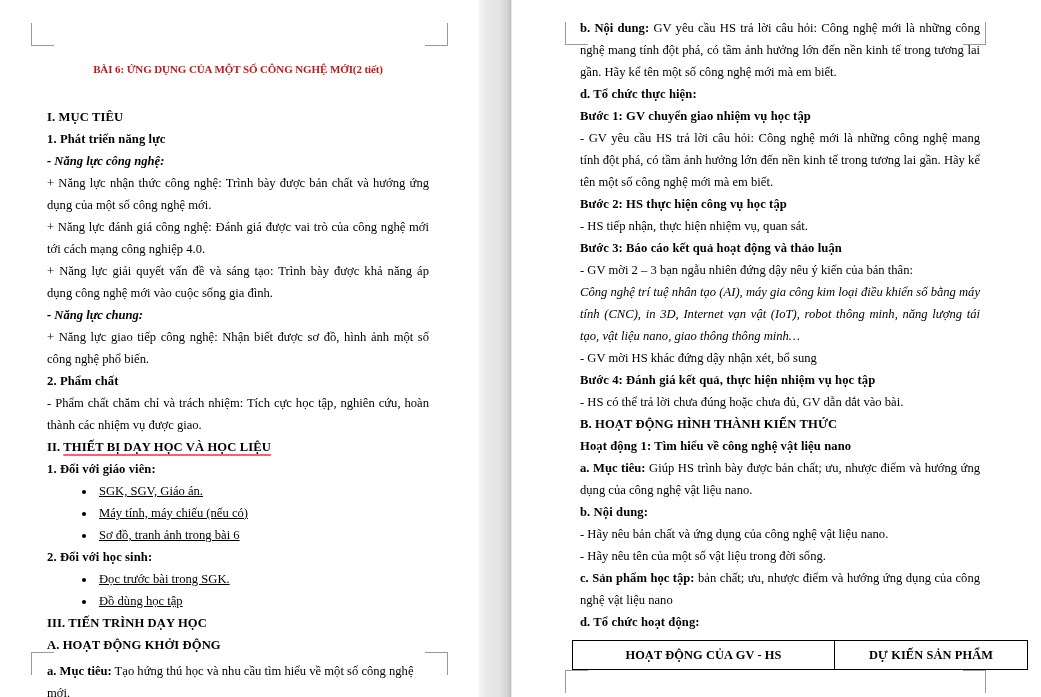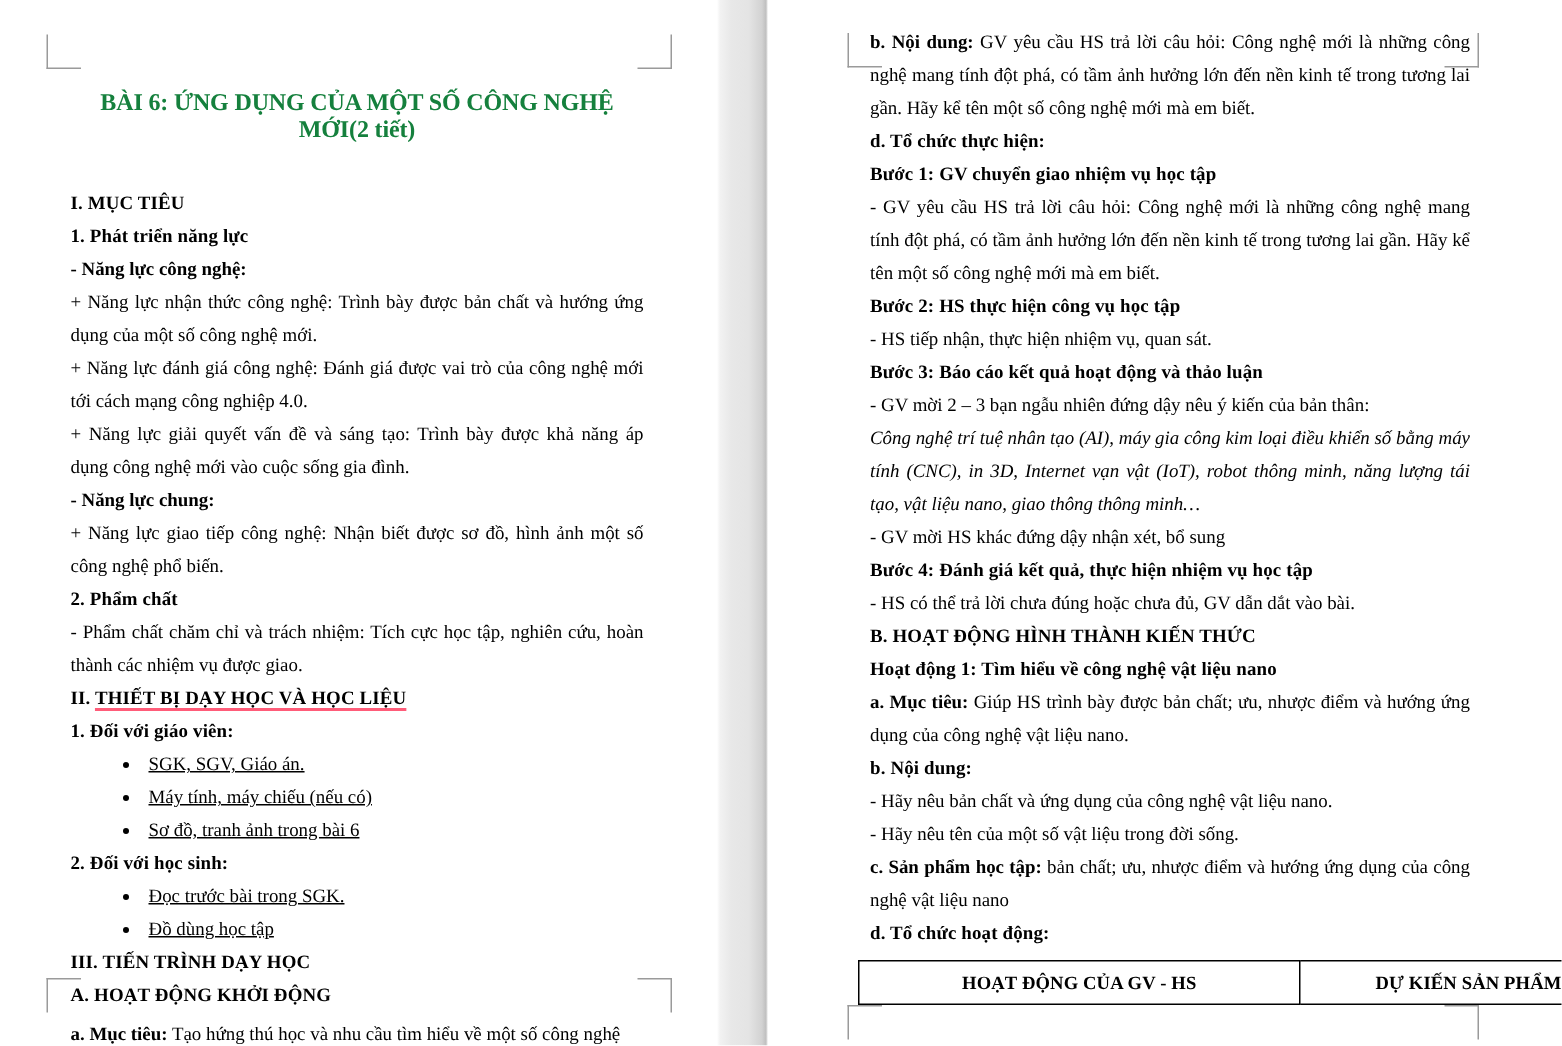--- a/index.html
+++ b/index.html
@@ -58,41 +58,41 @@
   
   .col {
     position: absolute;
     font-size: 12.6px;
     line-height: 22px;
   }
   #col-left  { left: 47px;  top: 60px;  width: 382px; }
   #col-right { left: 580px; top: 17px;  width: 400px; }
 
   .doc-title {
-    color: #15803d;
+    color: #b91c1c;
     font-weight: bold;
-    font-size: 16px;
+    font-size: 11px;
     text-align: center;
     letter-spacing: -0.1px;
     margin-bottom: 28px;
     line-height: 18px;
   }
 
   p.line {
     margin: 0;
     padding: 0;
     line-height: 22px;
     text-align: justify;
     text-justify: inter-word;
   }
   p.line.nojust { text-align: left; }
 
   .b  { font-weight: bold; }
   .i  { font-style: italic; }
-  .bi { font-weight: bold; }
+  .bi { font-weight: bold; font-style: italic; }
 
   .head {
     font-weight: bold;
     letter-spacing: 0.1px;
   }
 
   
   .pink-underline {
     text-decoration: underline;
     text-decoration-color: #FF5C79;
@@ -136,21 +136,21 @@
     table-layout: fixed;
   }
   .act-table td {
     border: 1px solid #000000;
     height: 28px;
     text-align: center;
     vertical-align: middle;
     font-weight: bold;
     font-size: 12.4px;
     letter-spacing: 0.1px;
-    padding: 0 20px;
+    padding: 0 4px;
   }
   .act-table td.c1 { width: 253px; }
   .act-table td.c2 { width: 184px; font-family: Liberation Serif, serif; }
 </style>
 </head>
 <body>
 
 <div class="page" id="page-left"></div>
 <div class="page-gutter"></div>
 <div class="page" id="page-right"></div>

